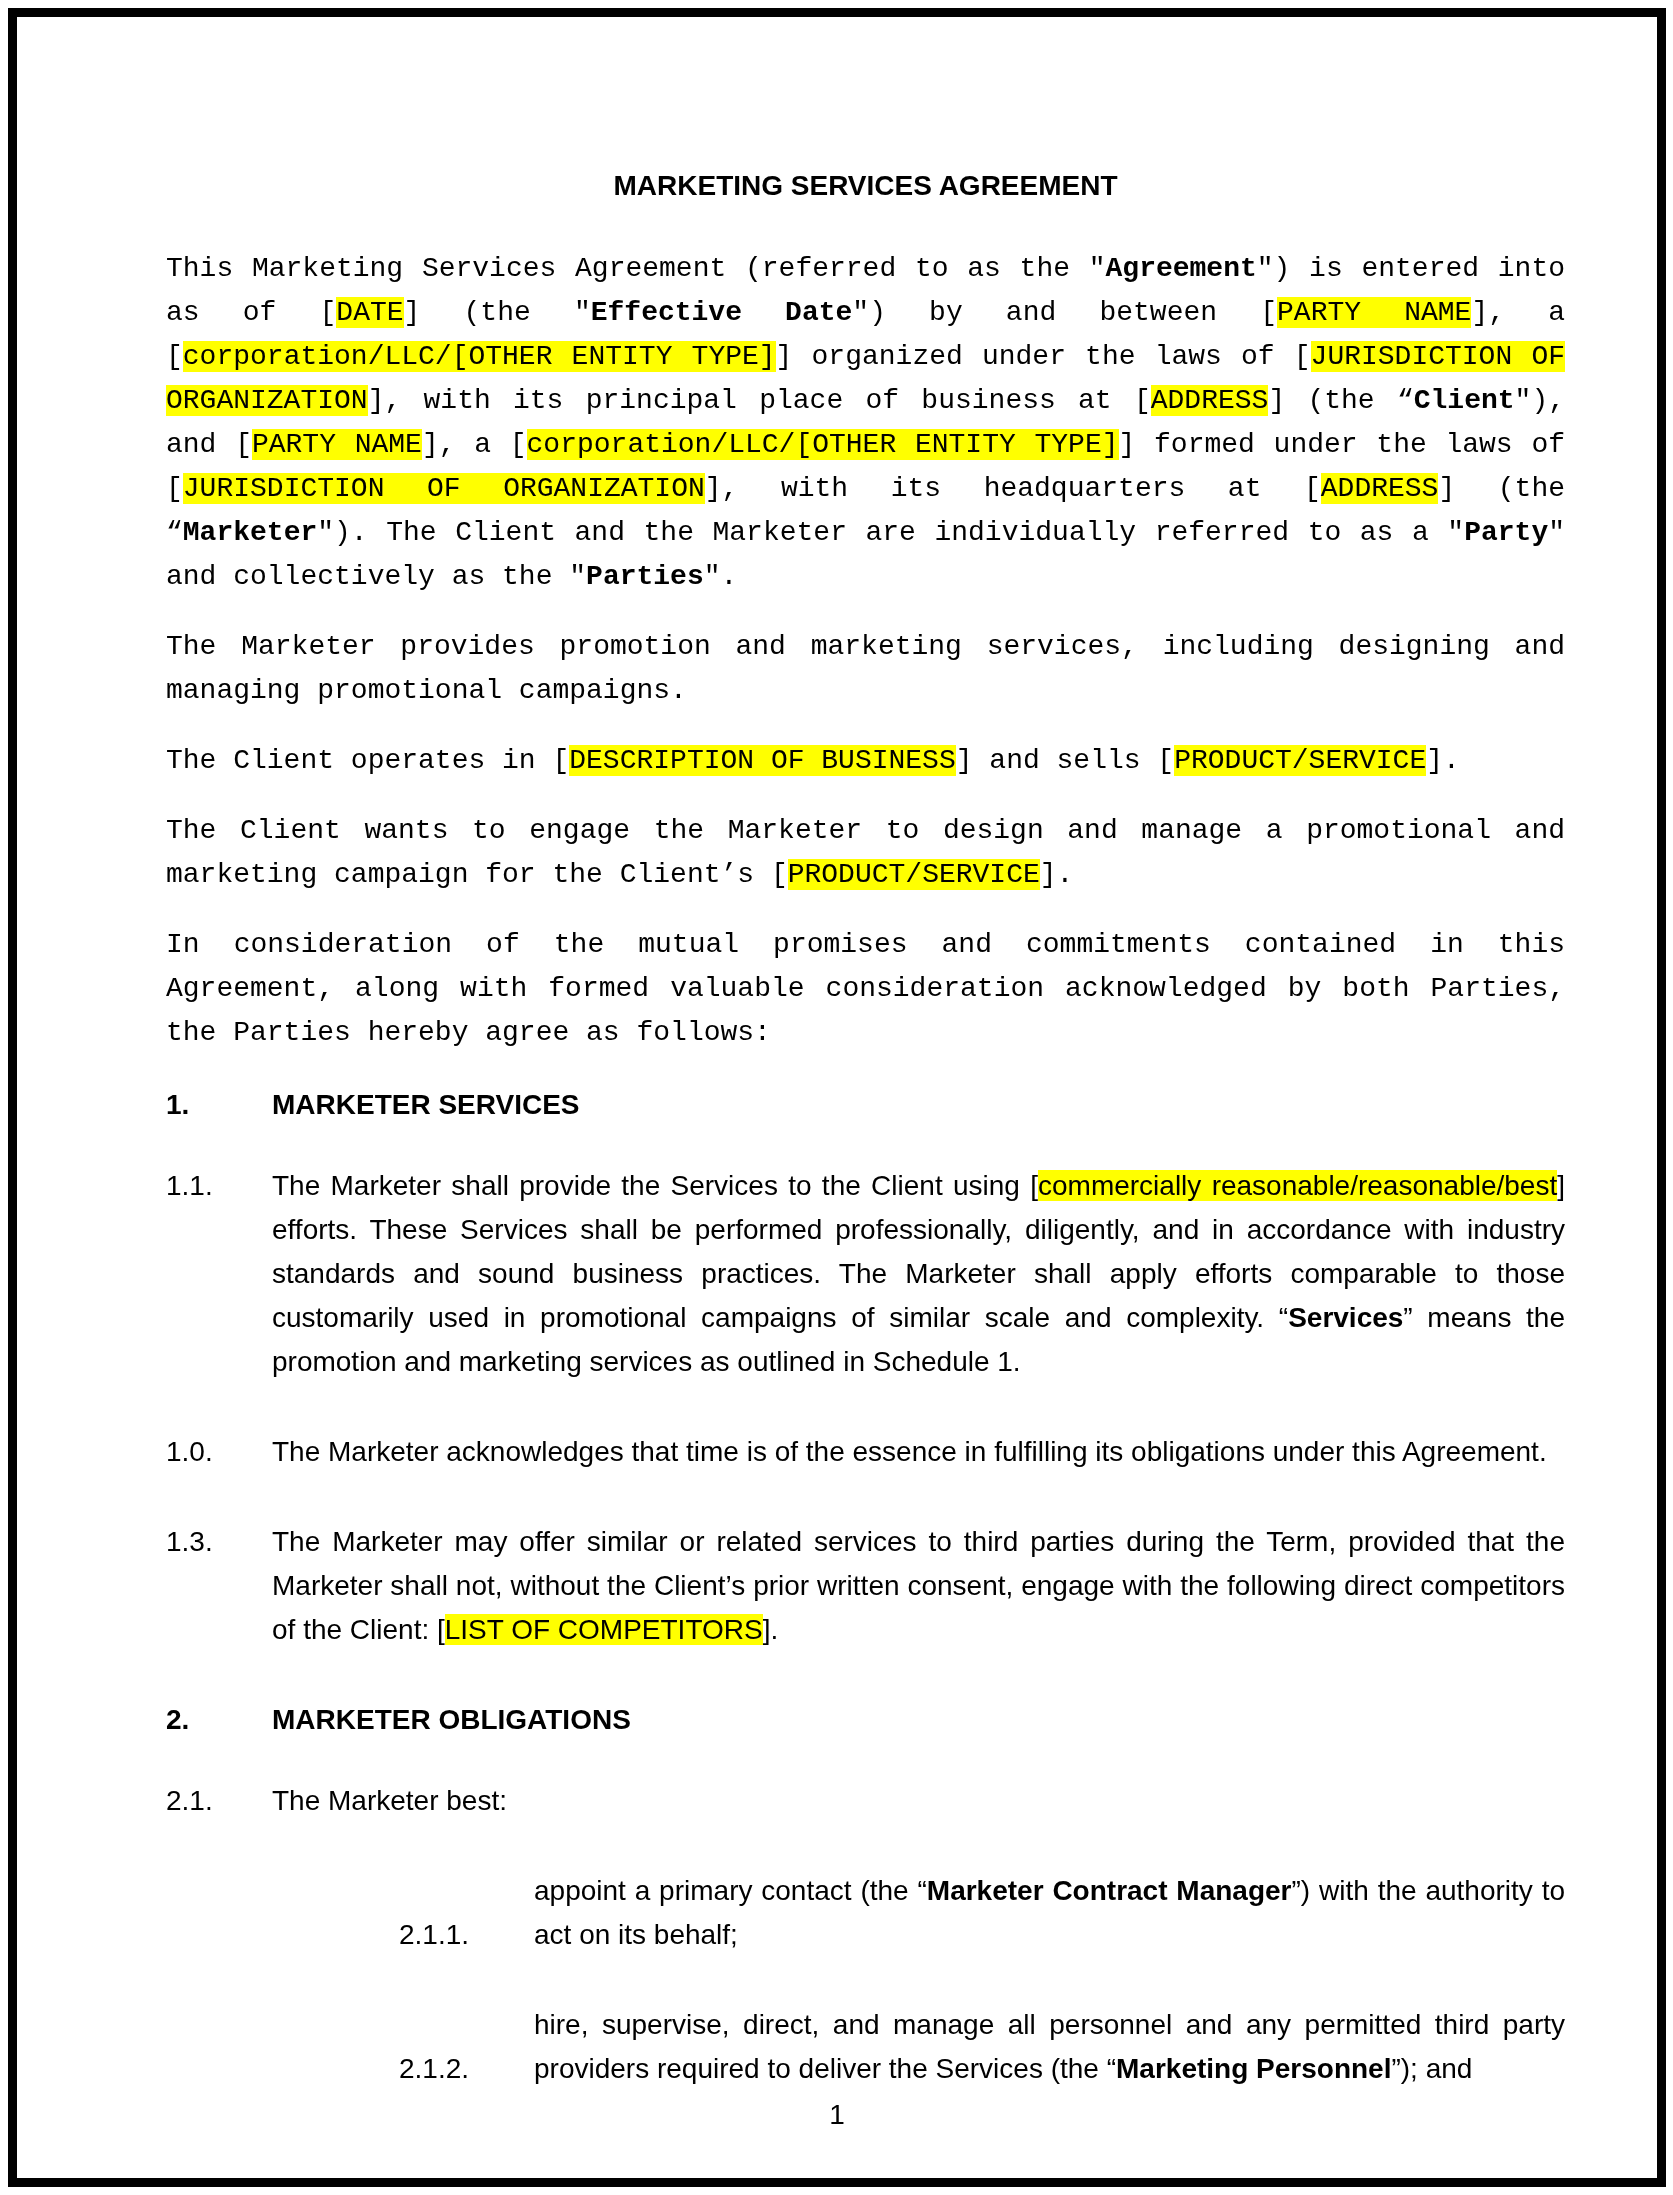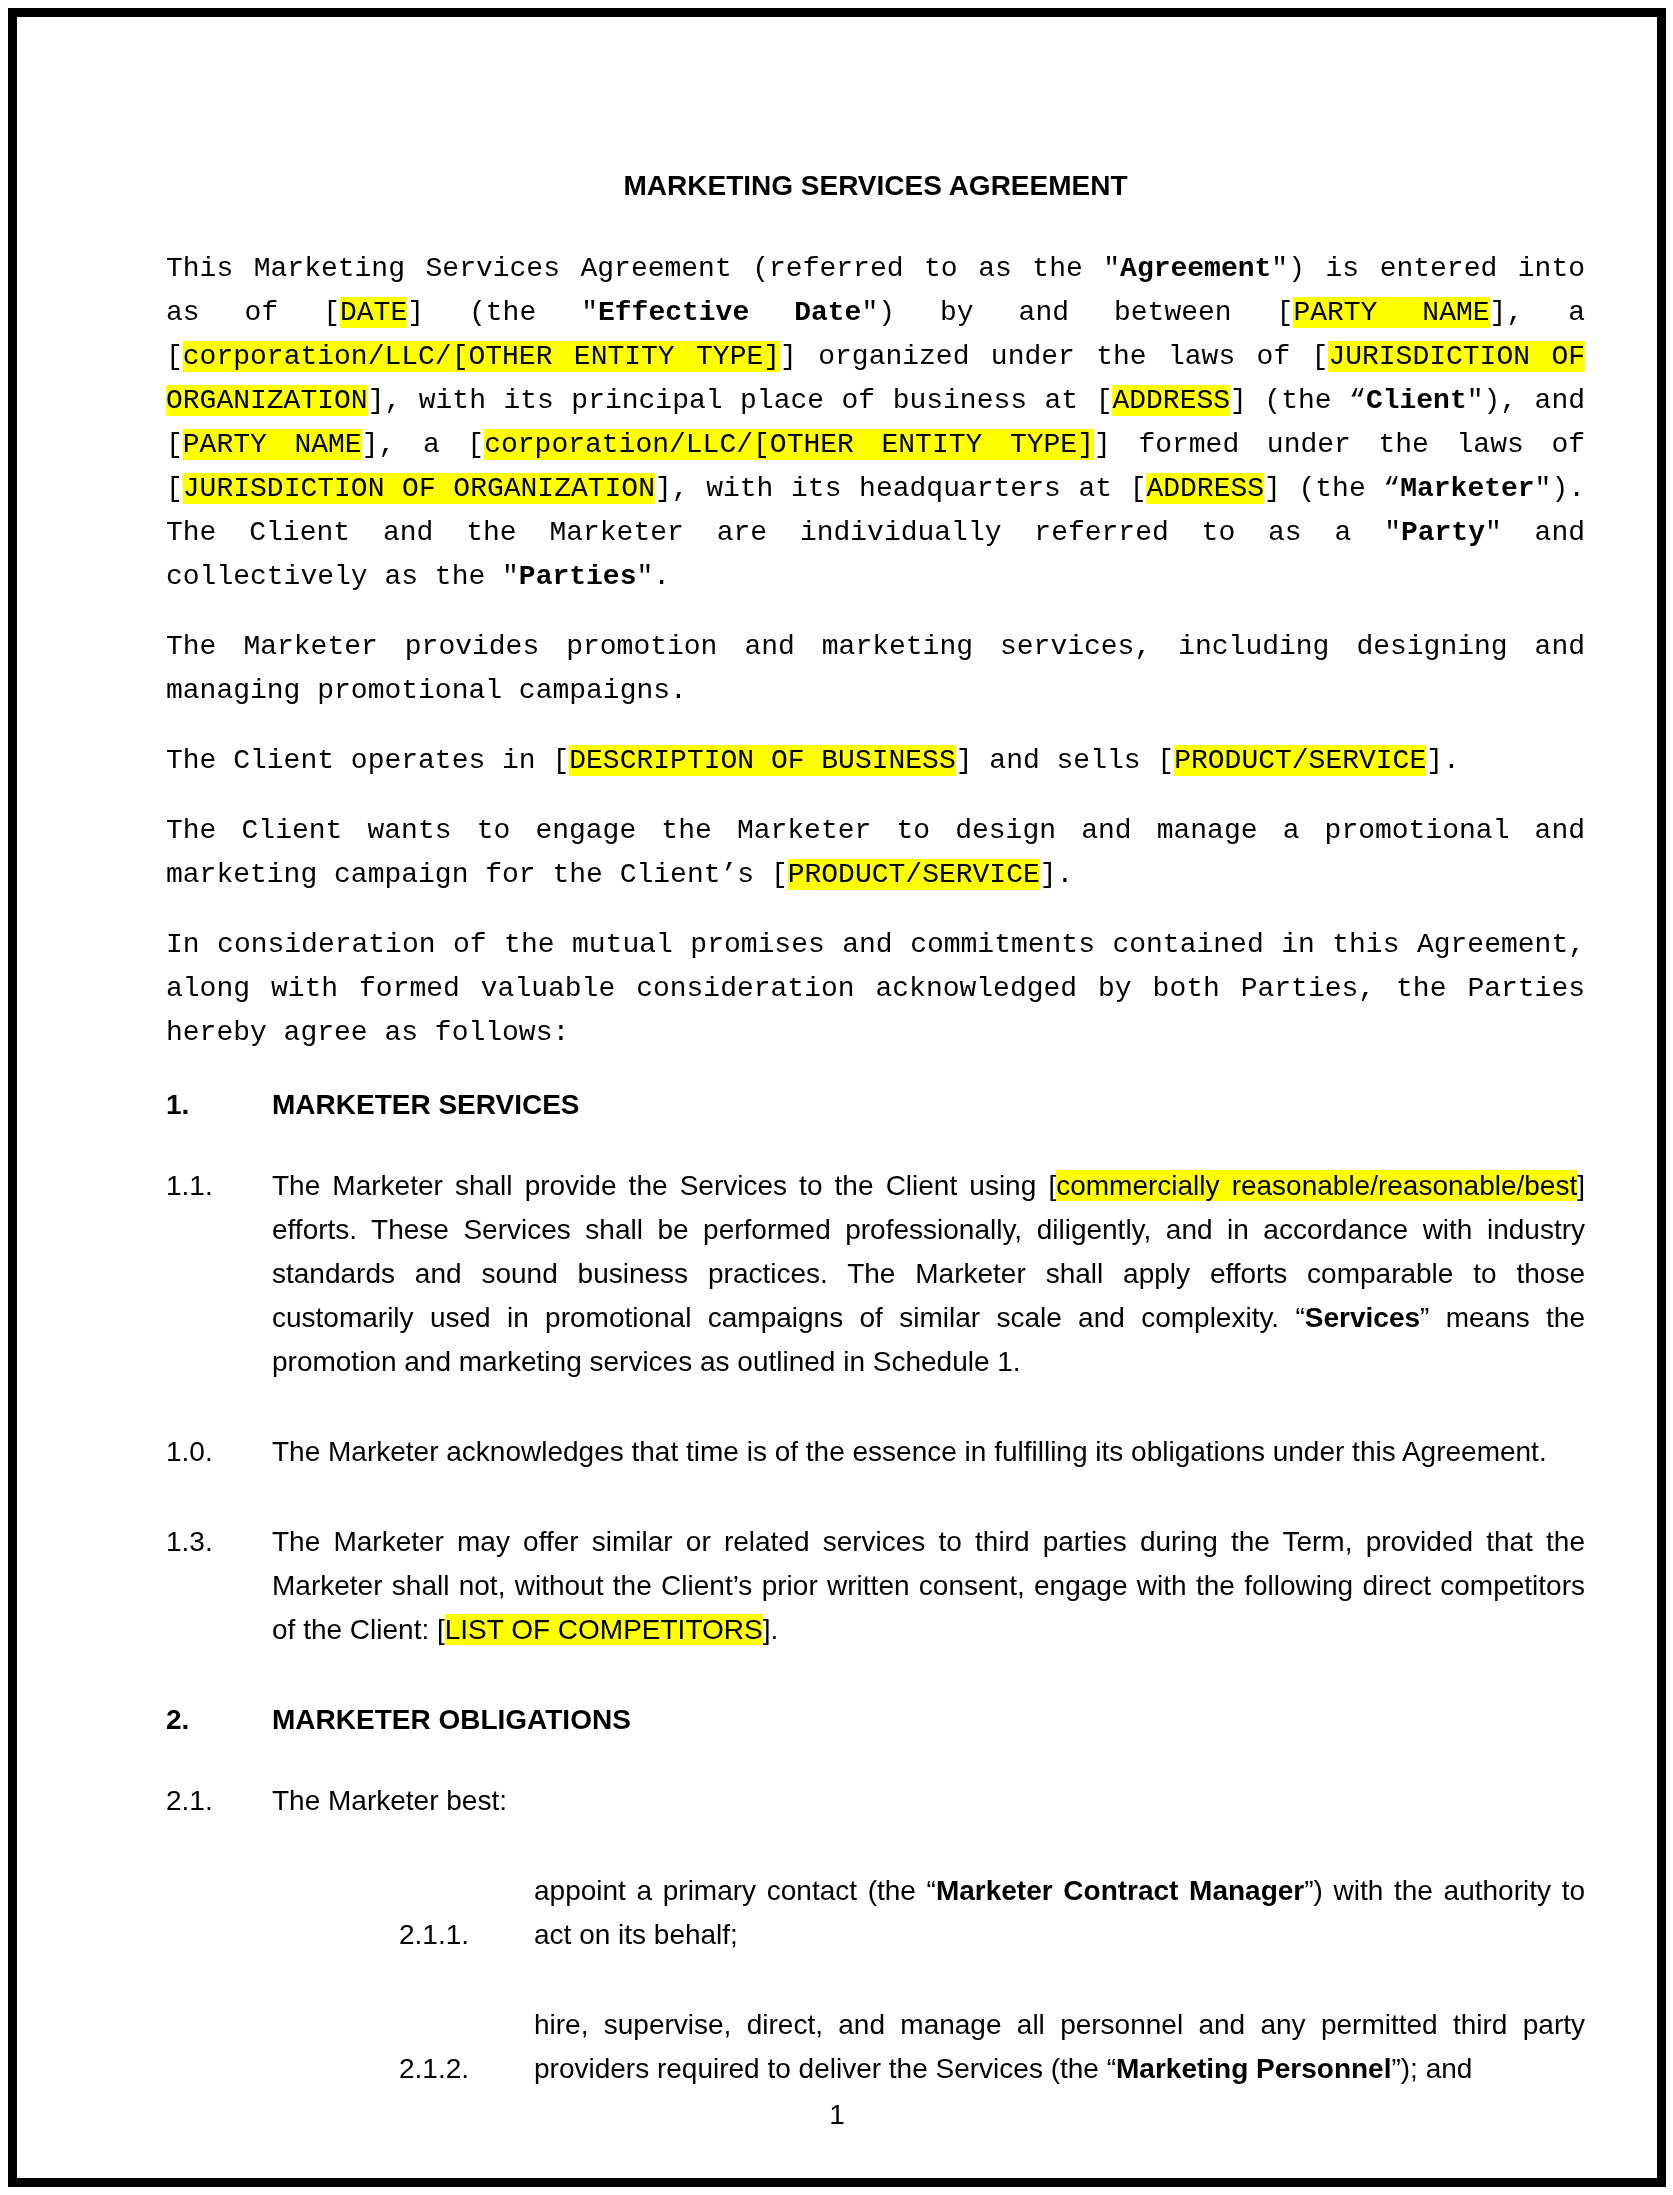--- a/index.html
+++ b/index.html
@@ -9,21 +9,21 @@
     height: 2195px;
     position: relative;
     font-family: "Liberation Sans", sans-serif;
     color: #000000;
   }
   .page {
     position: absolute;
     inset: 8px;
     border: 9.7px solid var(--border-color, #000000);
     background: #ffffff;
-    padding: 147px 72px 0 149px;
+    padding: 147px 92px 0 149px;
     overflow: hidden;
   }
   .doc-title {
     font-size: 28px;
     font-weight: 700;
     text-align: center;
     line-height: 44px;
     margin-bottom: 39px;
   }
   .para {

